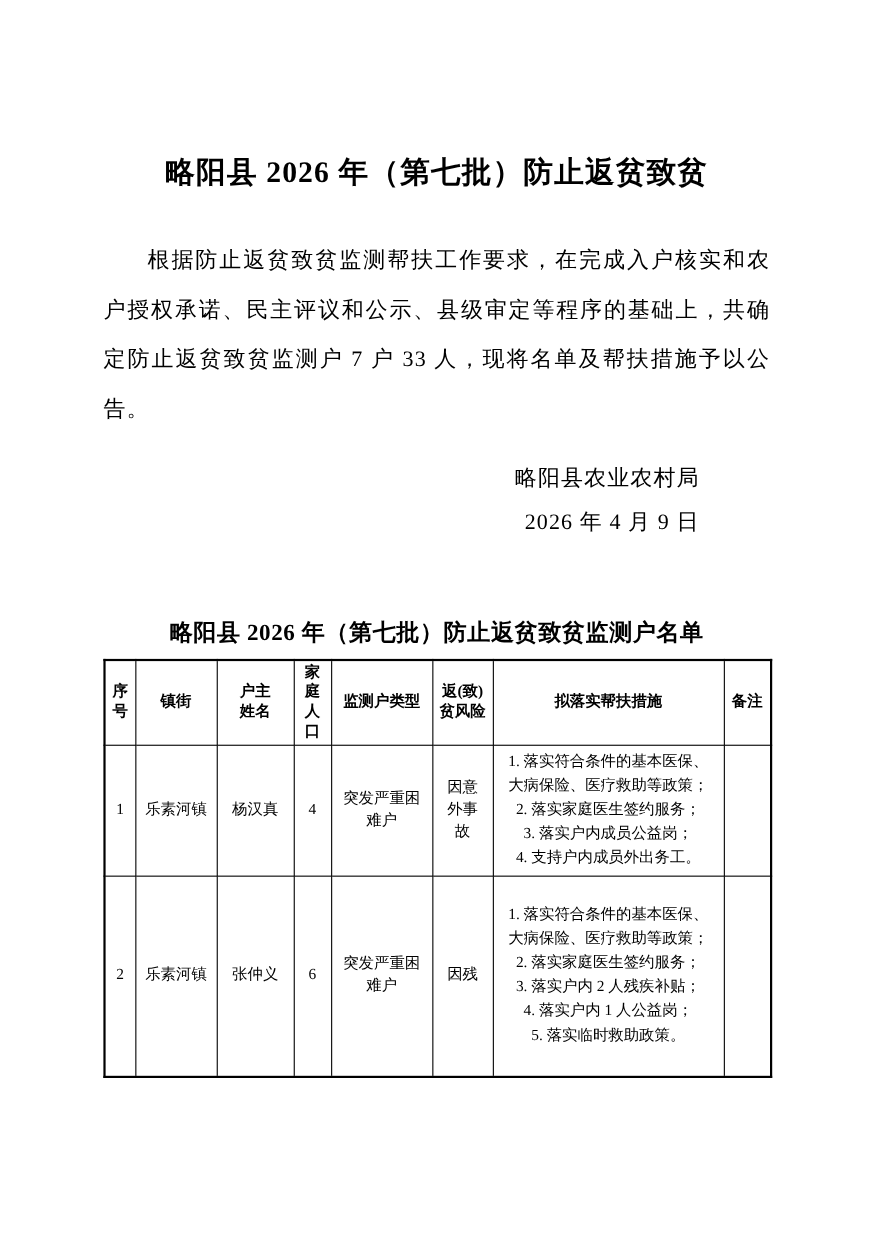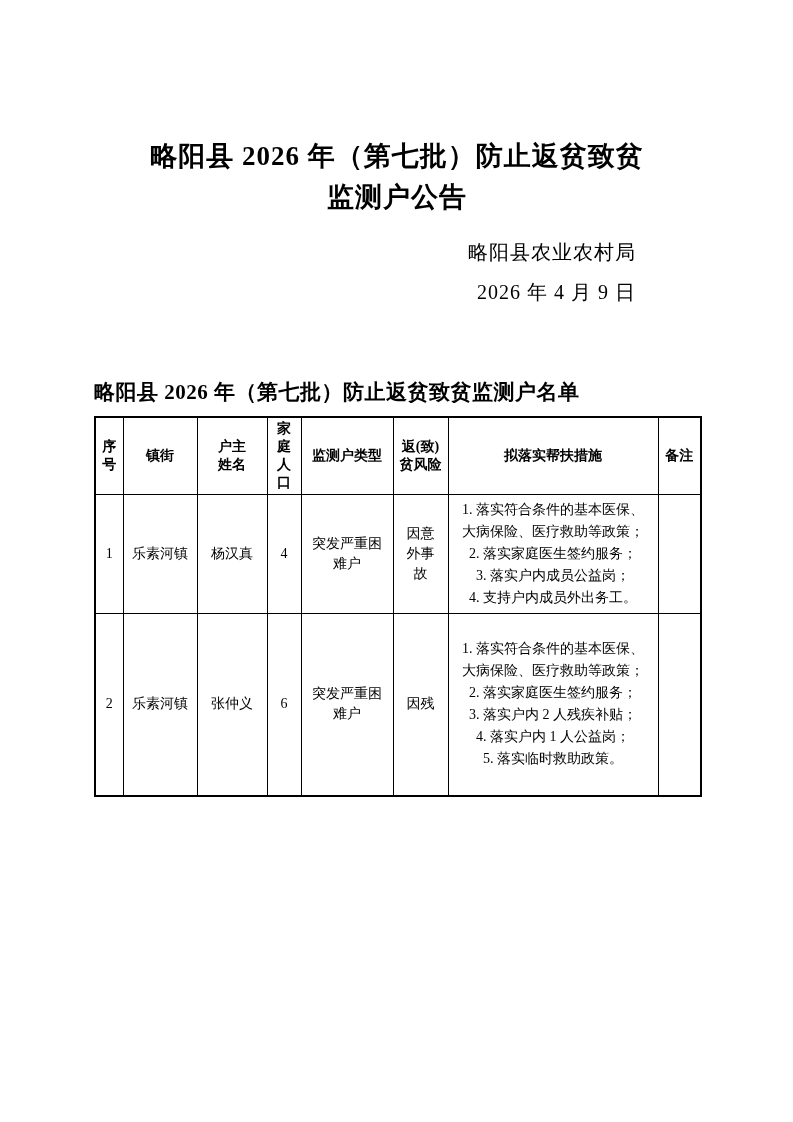--- a/index.html
+++ b/index.html
@@ -37,21 +37,21 @@
     width:fit-content;
     margin-left:auto;
     margin-right:64px;
     text-align:right;
     letter-spacing:1px;
   }
   .table-title{
     margin-top:62px;
     font-size:21px;
     font-weight:bold;
-    text-align:left;
+    text-align:center;
     line-height:36px;
     letter-spacing:0.5px;
   }
   table.roster{
     margin-top:6px;
     border-collapse:collapse;
     table-layout:fixed;
     width:606px;
     border:2px solid #000;
   }
@@ -85,23 +85,23 @@
   }
   .measure-item{margin:0;}
 </style>
 </head>
 <body>
 
 <div class="page">
 
   <div class="doc-title">
     <div>略阳县 2026 年（第七批）防止返贫致贫</div>
-    <div>监测户公告</div>
   </div>
 
+  <p class="doc-body">根据防止返贫致贫监测帮扶工作要求，在完成入户核实和农户授权承诺、民主评议和公示、县级审定等程序的基础上，共确定防止返贫致贫监测户 7 户 33 人，现将名单及帮扶措施予以公告。</p>
 
   <div class="signature">
     <div>略阳县农业农村局</div>
     <div>2026 年 4 月 9 日</div>
   </div>
 
   <div class="table-title">略阳县 2026 年（第七批）防止返贫致贫监测户名单</div>
 
   <table class="roster">
     <colgroup>

